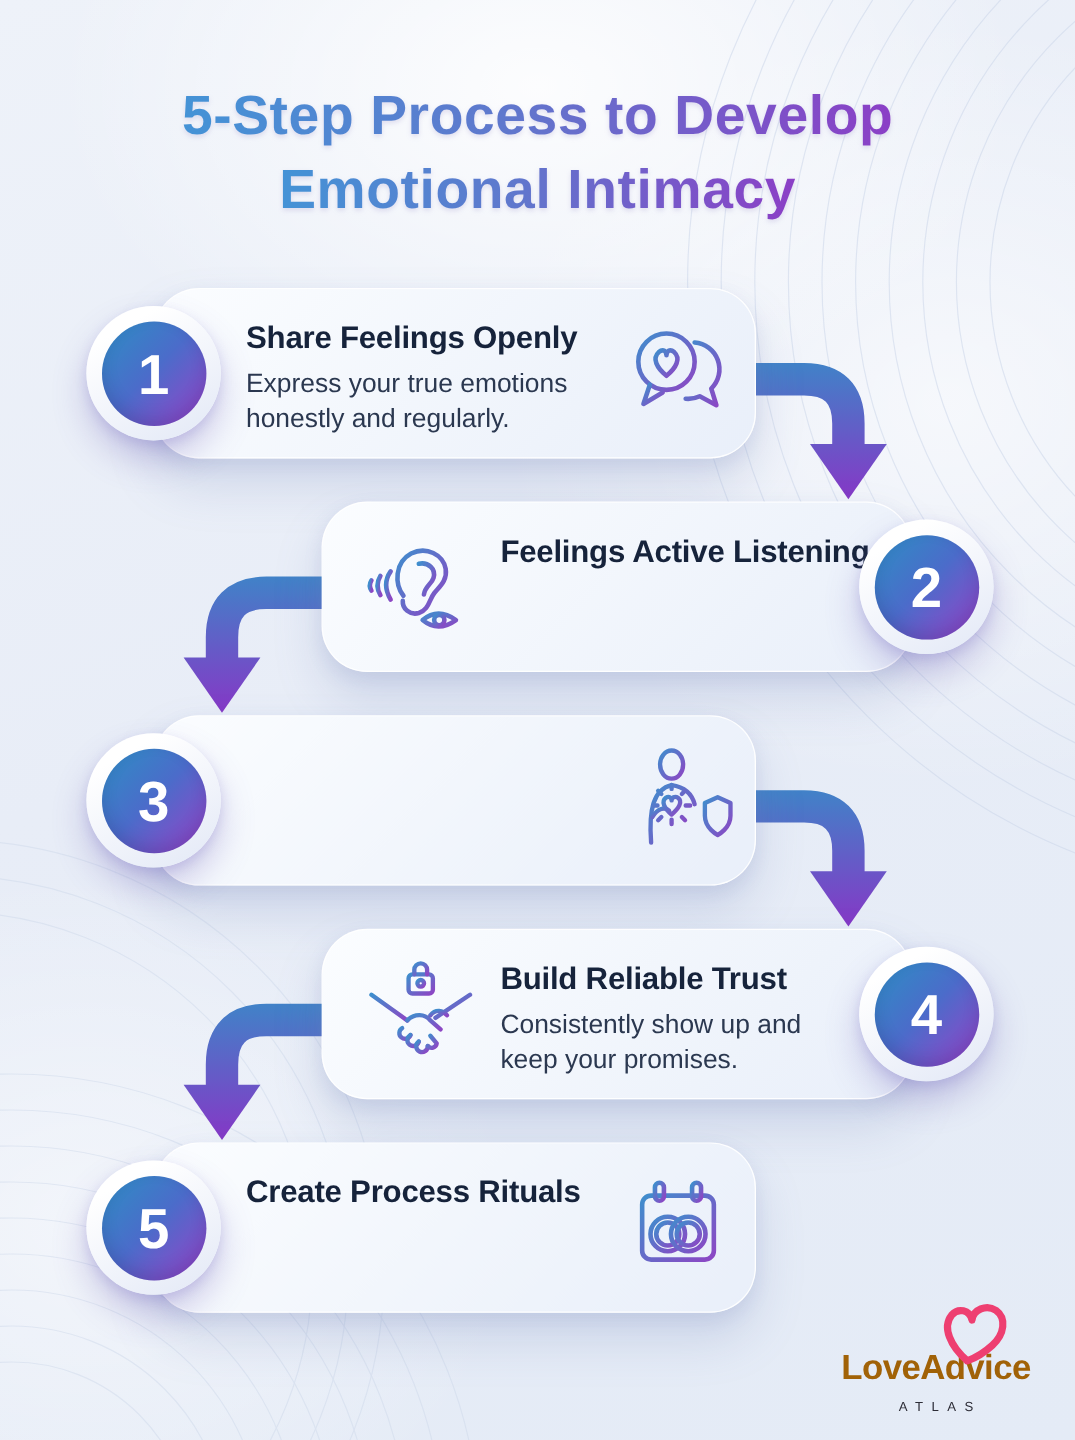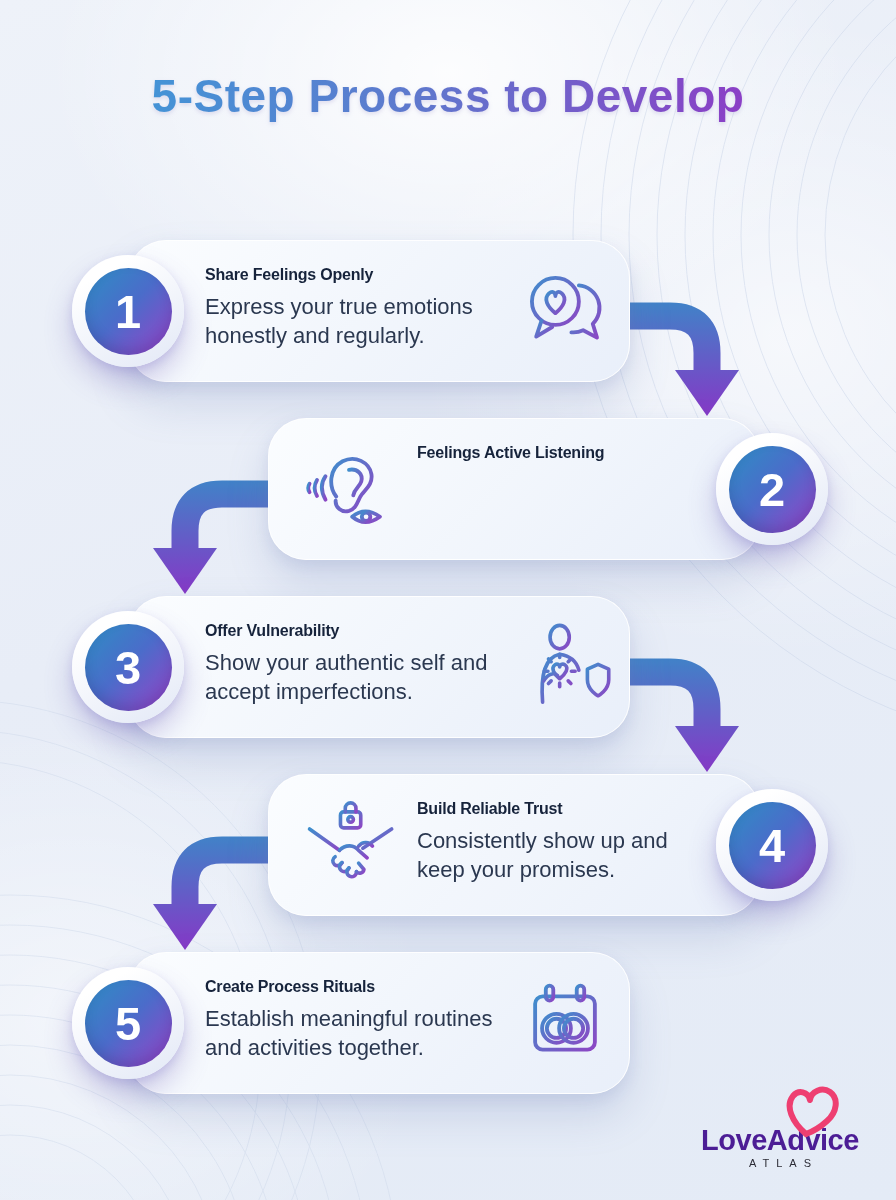--- a/index.html
+++ b/index.html
@@ -35,33 +35,33 @@
   .card.odd .num-ring{left:-57px;}
   .card.even .num-ring{right:-69px;}
   .num{width:87px;height:87px;border-radius:50%;display:flex;align-items:center;justify-content:center;
     background:linear-gradient(135deg,#2d8ec4 0%,#4b6cca 48%,#9a41c8 100%);
     color:#fff;font-size:47px;font-weight:bold;
     box-shadow:inset 0 -6px 12px rgba(40,20,90,.18);}
 
   .content{position:absolute;top:25px;}
   .card.odd .content{left:76px;}
   .card.even .content{left:148px;}
-  .heading{font-size:16px;font-weight:bold;color:#16233b;letter-spacing:-.2px;margin-bottom:8px;}
+  .heading{font-size:26px;font-weight:bold;color:#16233b;letter-spacing:-.2px;margin-bottom:8px;}
   .desc{font-size:22px;line-height:1.34;color:#2b3850;max-width:292px;}
 
   .icon{position:absolute;width:96px;height:96px;top:50%;transform:translateY(-50%);}
   .card.odd .icon{left:388px;}
   .card.even .icon{left:32px;}
 
   .arrow{position:absolute;z-index:1;}
 
   .logo{position:absolute;left:690px;top:1082px;width:180px;z-index:2;text-align:center;}
   .logo-heart{position:absolute;left:92px;top:-2px;}
-  .brand{margin-top:42px;font-size:29px;font-weight:bold;color:#4c1d95;letter-spacing:-.5px;}
-  .brand-sub{font-size:11px;letter-spacing:7px;color:#2c2c36;margin-top:0;padding-left:7px;}
+  .brand{margin-top:42px;font-size:29px;font-weight:bold;color:#a16207;letter-spacing:-.5px;}
+  .brand-sub{font-size:11px;letter-spacing:7px;color:#2c2c36;margin-top:10px;padding-left:7px;}
 </style>
 </head>
 <body>
 
 <svg class="bg-deco" width="896" height="1200" viewBox="0 0 896 1200">
   <g fill="none" stroke="#c9d4e8" stroke-width="1" opacity="0.5">
     <circle cx="1085" cy="235" r="260"></circle>
       <circle cx="1085" cy="235" r="288"></circle>
       <circle cx="1085" cy="235" r="316"></circle>
     <circle cx="1085" cy="235" r="344"></circle>
@@ -83,20 +83,21 @@
       <circle cx="10" cy="1285" r="360"></circle>
       <circle cx="10" cy="1285" r="390"></circle>
     <circle cx="-40" cy="1060" r="300"></circle>
       <circle cx="-40" cy="1060" r="330"></circle>
       <circle cx="-40" cy="1060" r="360"></circle>
   </g>
 </svg>
 
 <div class="page-title">
   <span class="grad">5-Step Process to Develop</span><br>
+  <span class="grad">Emotional Intimacy</span>
 </div>
 
 <svg class="arrow" style="left:622px;top:298px" width="120" height="125" viewBox="0 0 120 125">
   <defs>
       <linearGradient id="ag1" x1="0" y1="0" x2="0" y2="125" gradientUnits="userSpaceOnUse">
     <stop offset="0" stop-color="#3e85c8"></stop>
         <stop offset="1" stop-color="#8a33c6"></stop>
       </linearGradient>
     </defs>
   <path d="M2,18 L48,18 Q85,18 85,55 L85,74" stroke="url(#ag1)" stroke-width="27" fill="none"></path>
@@ -184,24 +185,20 @@
         <circle cx="61" cy="71" r="4"></circle>
       </g>
     </svg>
   </span>
 </div>
 
 <div class="card odd" style="top:596px">
   <div class="num-ring">
       <div class="num">3</div>
     </div>
-  <div class="content">
-    <div class="heading">Offer Vulnerability</div>
-    <div class="desc" style="max-width:300px">Show your authentic self and accept imperfections.</div>
-  </div>
   <span class="icon">
     <svg width="96" height="96" viewBox="0 0 90 90" fill="none" stroke-linecap="round" stroke-linejoin="round">
       <defs>
           <linearGradient id="ig3" x1="0" y1="0" x2="1" y2="1">
             <stop offset="0" stop-color="#3f8ecd"></stop>
             <stop offset="1" stop-color="#8d46c4"></stop>
           </linearGradient>
         </defs>
       <g stroke="url(#ig3)" stroke-width="3.4">
         <ellipse cx="40" cy="17" rx="9" ry="11"></ellipse>
@@ -248,21 +245,20 @@
     </svg>
   </span>
 </div>
 
 <div class="card odd" style="top:952px">
   <div class="num-ring">
       <div class="num">5</div>
     </div>
   <div class="content">
     <div class="heading">Create Process Rituals</div>
-    <div class="desc" style="max-width:300px">Establish meaningful routines and activities together.</div>
   </div>
   <span class="icon">
     <svg width="96" height="96" viewBox="0 0 90 90" fill="none" stroke-linecap="round" stroke-linejoin="round">
       <defs>
           <linearGradient id="ig5" x1="0" y1="0" x2="1" y2="1">
             <stop offset="0" stop-color="#3f8ecd"></stop>
             <stop offset="1" stop-color="#8d46c4"></stop>
           </linearGradient>
         </defs>
       <g stroke="url(#ig5)" stroke-width="3.6">

